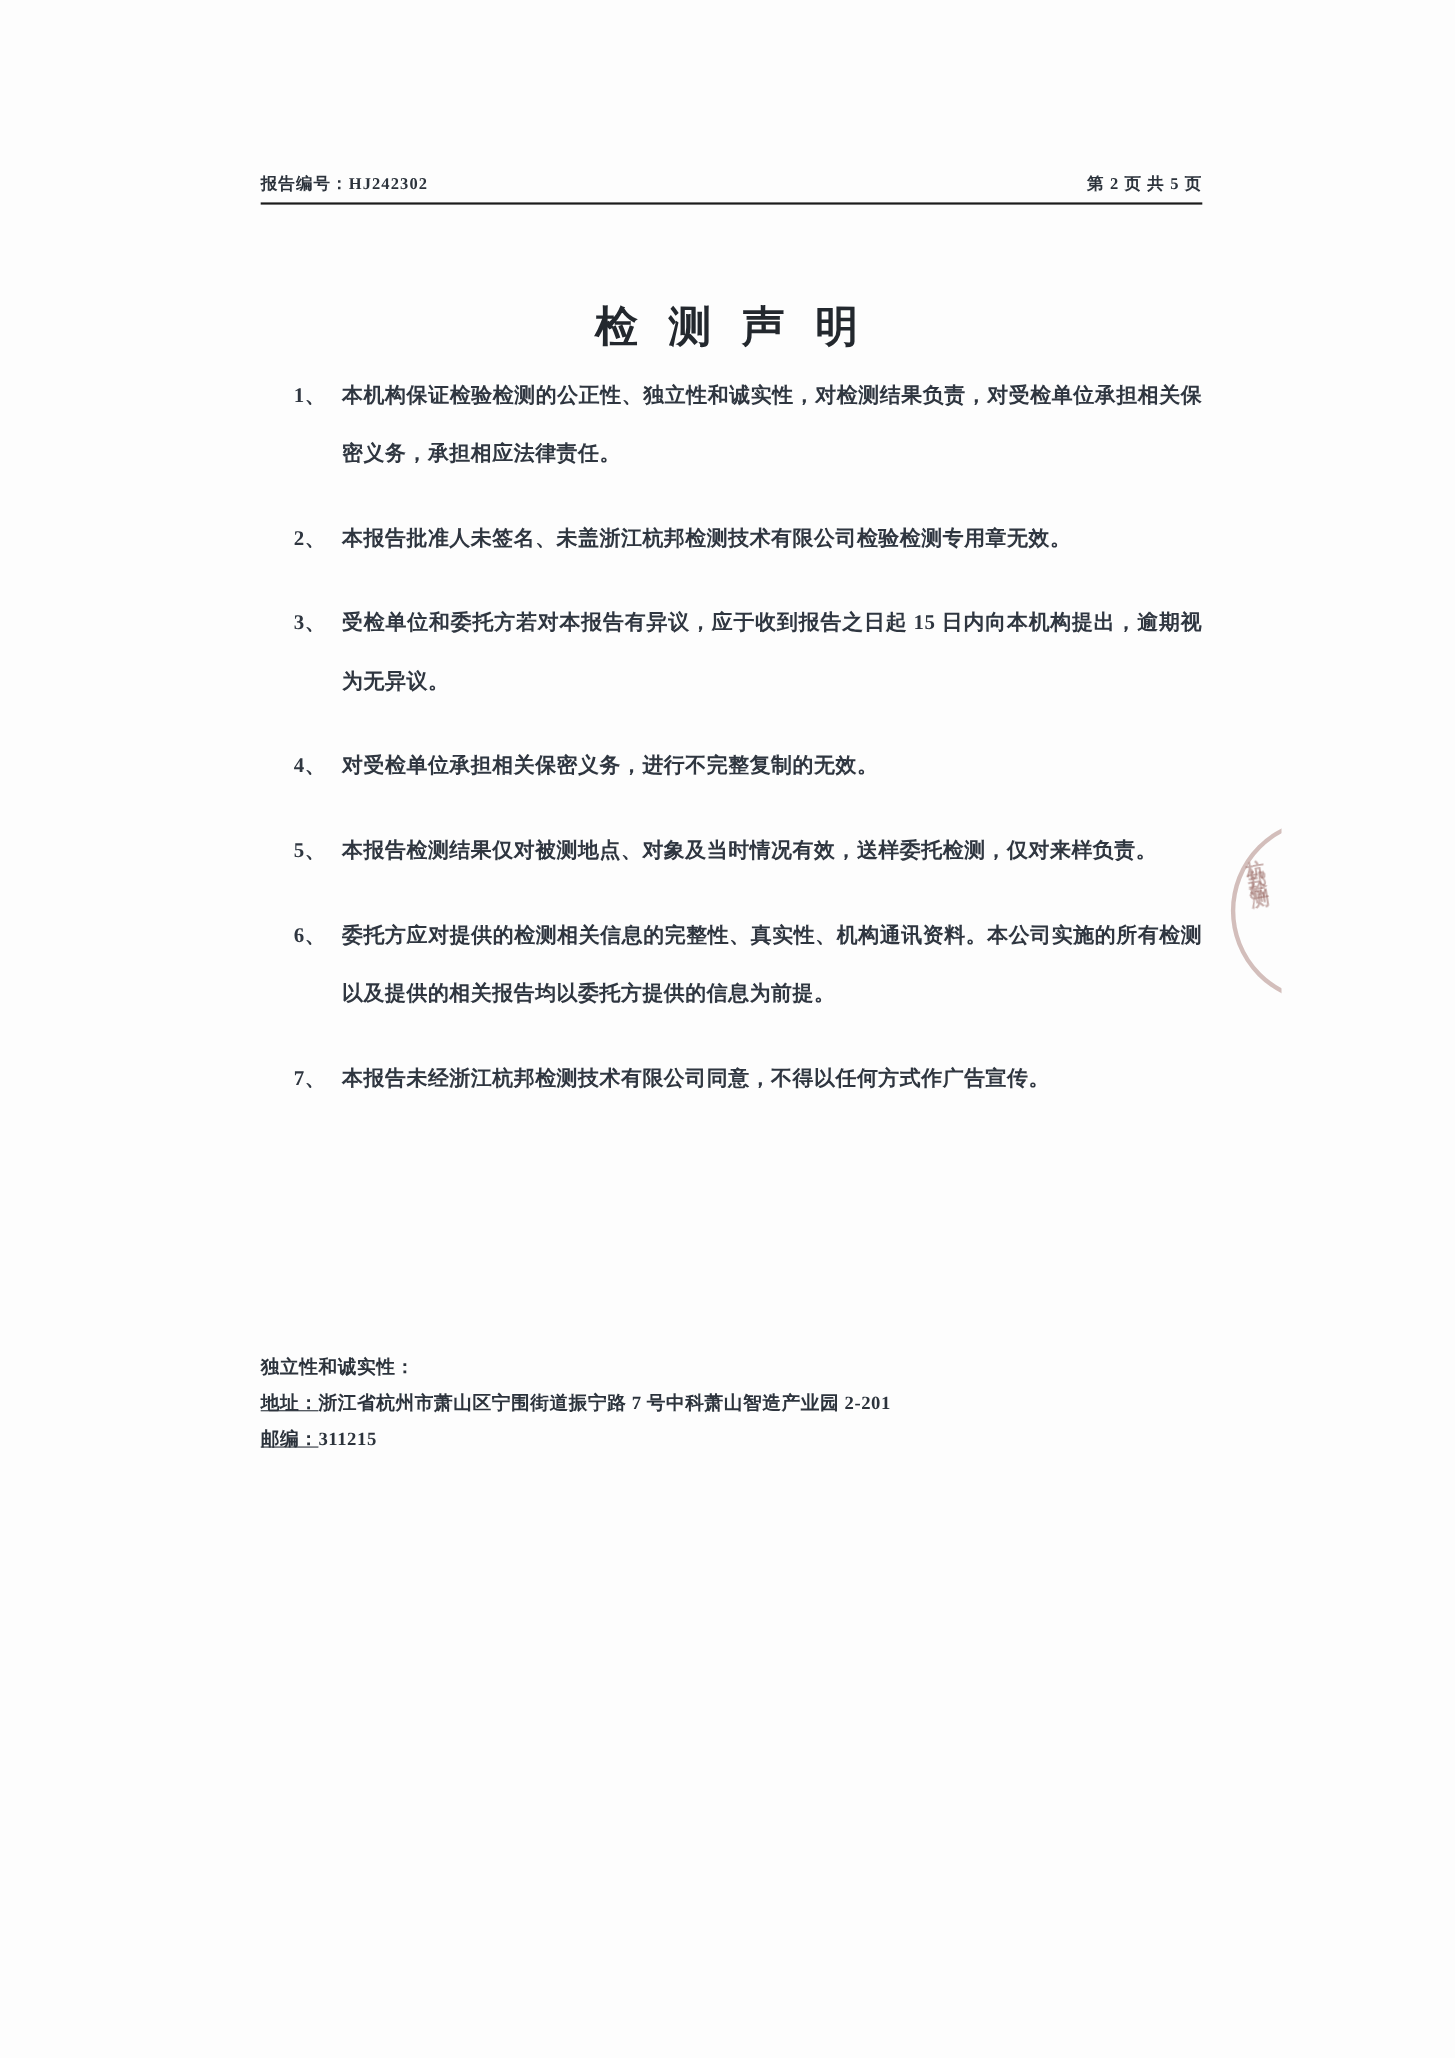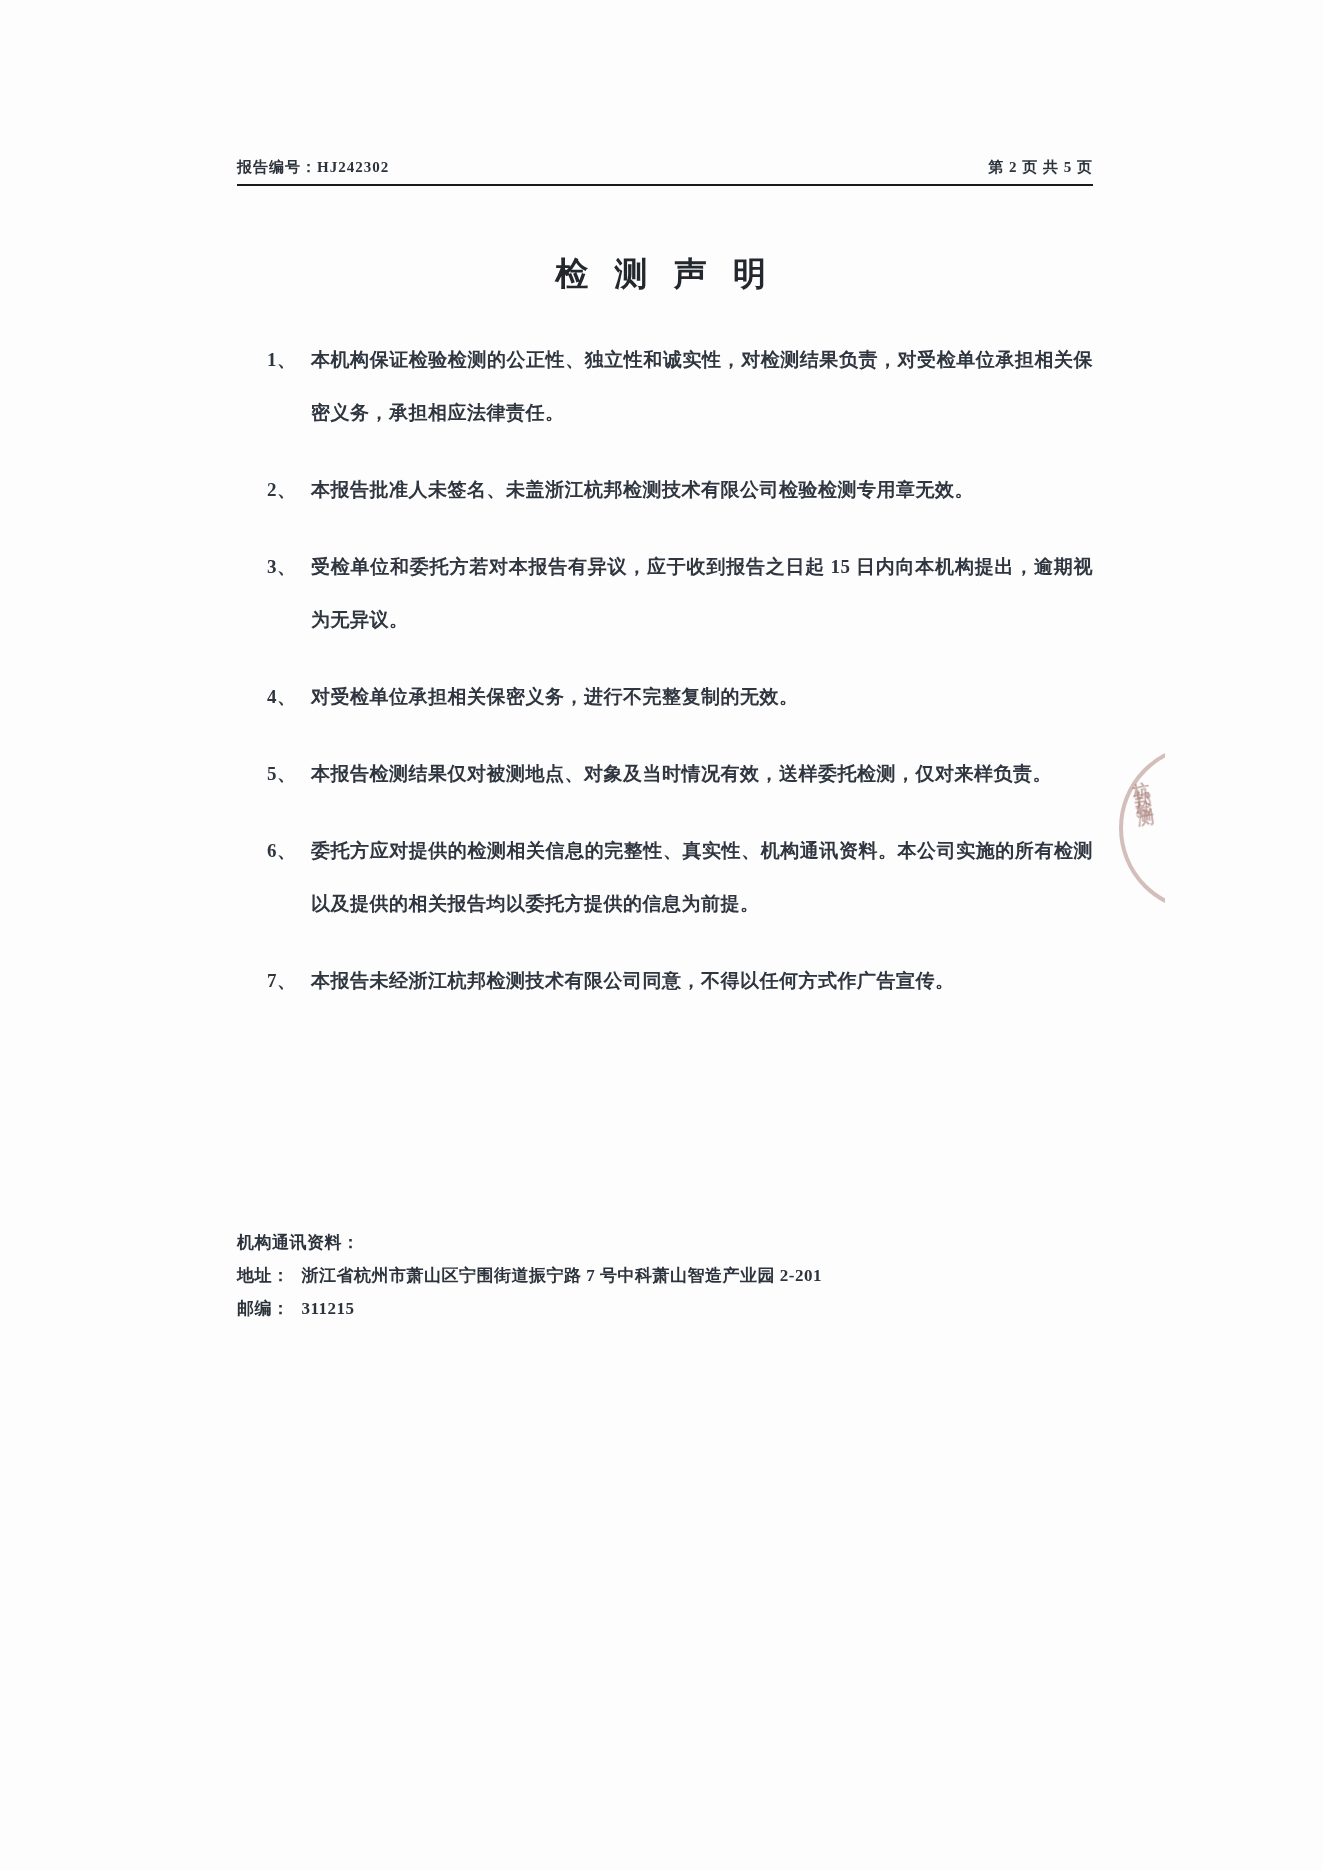--- a/index.html
+++ b/index.html
@@ -16,23 +16,23 @@
     position:absolute;top:158px;left:237px;width:856px;
     display:flex;justify-content:space-between;align-items:flex-start;
     font-size:15px;font-weight:bold;letter-spacing:1px;color:#2c333c;
   }
   .hdr-rule{
     position:absolute;top:184px;left:237px;width:856px;height:2px;
     background:#1b1b1b;
   }
   
   .doc-title{
-    position:absolute;top:252px;left:237px;width:856px;
+    position:absolute;top:270px;left:237px;width:856px;
     text-align:center;
-    font-size:33px;font-weight:bold;letter-spacing:9px;
+    font-size:39px;font-weight:bold;letter-spacing:9px;
     color:#23282e;
   }
   
   .statements{
     position:absolute;top:333px;left:237px;width:856px;
   }
   .stmt{
     display:flex;
     padding-left:30px;
     margin-bottom:24px;
@@ -42,21 +42,21 @@
   }
   .stmt .no{flex:0 0 44px;}
   .stmt .txt{flex:1;text-align:justify;}
   
   .contact{
     position:absolute;top:1226px;left:237px;width:856px;
     font-size:17px;font-weight:600;line-height:33px;
     letter-spacing:0.5px;color:#2c333c;
   }
   .contact .line{white-space:nowrap;}
-  .contact .lbl{margin-right:12px;}
+  .contact .lbl{margin-right:0;text-decoration:underline;}
   
   .seal-clip{
     position:absolute;top:742px;left:1117px;width:48px;height:176px;
     overflow:hidden;pointer-events:none;
   }
   .seal-ring{
     position:absolute;top:2px;left:2px;width:168px;height:168px;
     border-radius:50%;
     border:4px solid rgba(176,138,133,0.55);
     box-sizing:border-box;
@@ -111,21 +111,21 @@
       <span class="no">6、</span>
       <span class="txt">委托方应对提供的检测相关信息的完整性、真实性、机构通讯资料。本公司实施的所有检测以及提供的相关报告均以委托方提供的信息为前提。</span>
     </div>
     <div class="stmt">
       <span class="no">7、</span>
       <span class="txt">本报告未经浙江杭邦检测技术有限公司同意，不得以任何方式作广告宣传。</span>
     </div>
   </div>
 
   <div class="contact">
-    <div class="line">机构通讯资料：</div>
+    <div class="line">独立性和诚实性：</div>
     <div class="line">
       <span class="lbl">地址：</span><span>浙江省杭州市萧山区宁围街道振宁路 7 号中科萧山智造产业园 2-201</span>
     </div>
     <div class="line">
       <span class="lbl">邮编：</span><span>311215</span>
     </div>
   </div>
 
   <div class="seal-clip">
     <div class="seal-ring"></div>

